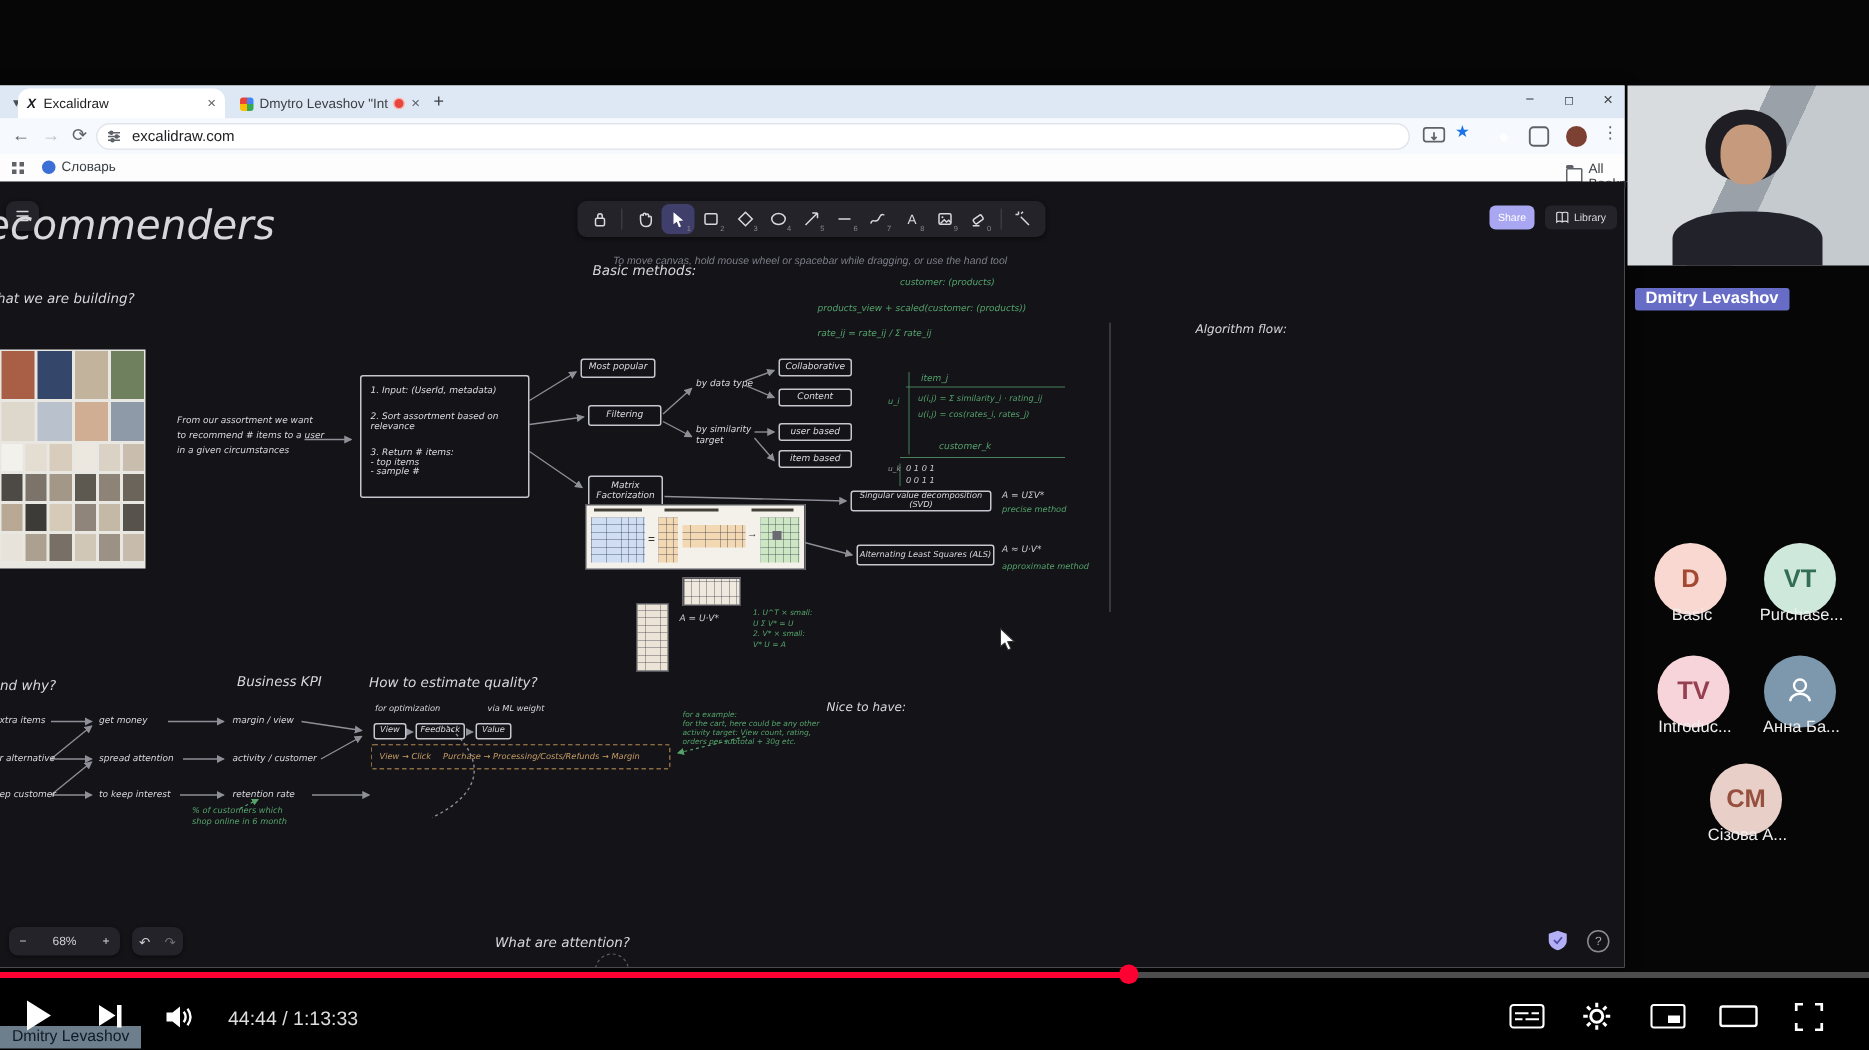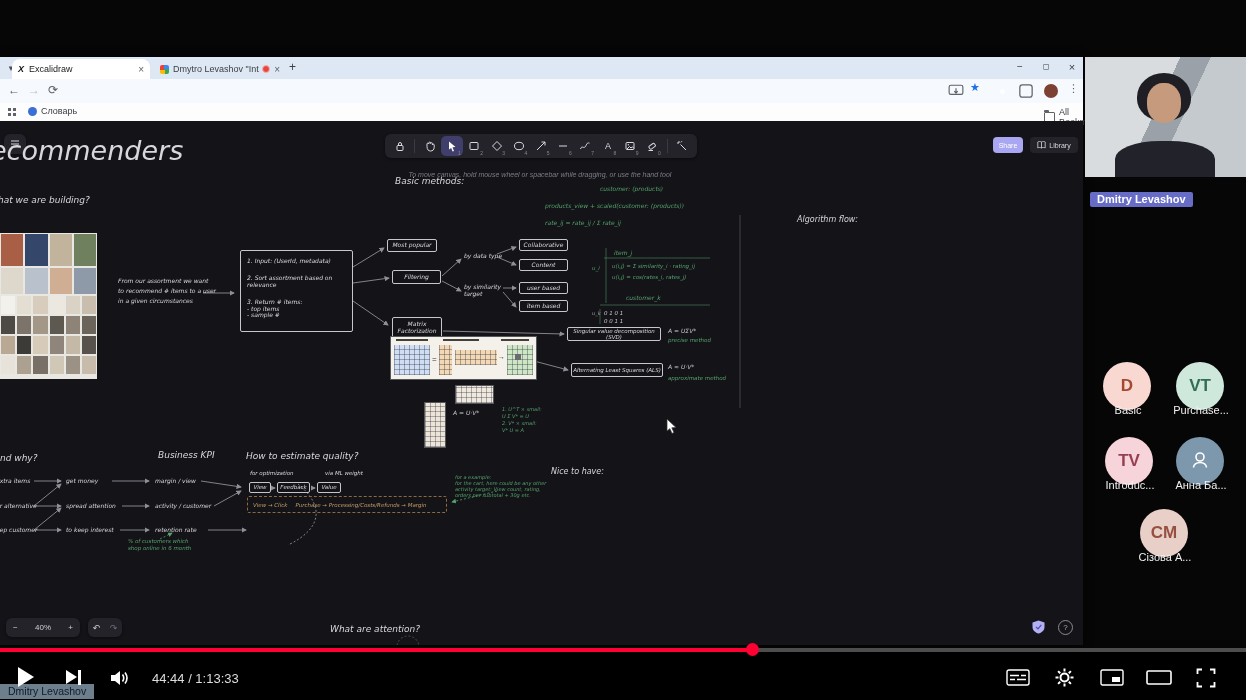--- a/index.html
+++ b/index.html
@@ -95,20 +95,33 @@
         <div class="newtab">+</div>
         <div class="winctl" style="left:1008px;">−</div>
         <div class="winctl" style="left:1034px;font-size:8px;">◻</div>
         <div class="winctl" style="left:1060px;font-size:11px;">×</div>
       </div>
 
       <div class="btoolbar">
         <span class="navbtn" style="left:8px;">←</span>
         <span class="navbtn" style="left:28px;color:#bdc1c6;">→</span>
         <span class="navbtn" style="left:48px;">⟳</span>
+        <div class="omnibox">
+          <svg class="obicon" width="10" height="10" viewBox="0 0 10 10">
+              <g stroke="#5f6368" stroke-width="1">
+                <line x1="1" y1="2.5" x2="9" y2="2.5"></line>
+                <line x1="1" y1="5" x2="9" y2="5"></line>
+                <line x1="1" y1="7.5" x2="9" y2="7.5"></line>
+                <circle cx="3.2" cy="2.5" r="1" fill="#5f6368"></circle>
+                <circle cx="6.8" cy="5" r="1" fill="#5f6368"></circle>
+                <circle cx="4" cy="7.5" r="1" fill="#5f6368"></circle>
+              </g>
+            </svg>
+          <span>excalidraw.com</span>
+        </div>
         <svg class="tbicon" style="left:948px;" width="14" height="13" viewBox="0 0 14 13">
             <rect x="1" y="1.5" width="12" height="8" rx="1.5" stroke="#5f6368" fill="none"></rect>
             <path d="M7,4 V8 M5.5,6.7 L7,8.3 L8.5,6.7" stroke="#5f6368" fill="none"></path>
           </svg>
         <span class="tbicon" style="left:970px;top:2px;color:#1a73e8;font-size:11px;">★</span>
         <span class="tbicon wacircle" style="left:996px;top:6px;"></span>
         <svg class="tbicon" style="left:1018px;" width="13" height="13" viewBox="0 0 13 13">
             <rect x="1.5" y="1.5" width="10" height="10" rx="2" stroke="#5f6368" fill="none"></rect>
           </svg>
         <span class="tbicon avatarbtn" style="left:1044px;top:5px;"></span>
@@ -436,21 +449,21 @@
           <div>for a example:</div>
             <div>for the cart, here could be any other</div>
             <div>activity target: View count, rating,</div>
             <div>orders per subtotal + 30g etc.</div>
         </div>
         <div class="hw abs" style="left:551px;top:346px;font-size:8px;">Nice to have:</div>
         <div class="hw abs" style="left:330px;top:503px;font-size:9px;">What are attention?</div>
 
         <div class="island zoombar">
           <span>−</span>
-          <span>40%</span>
+          <span>68%</span>
           <span>+</span>
         </div>
         <div class="island undobar">
           <span>↶</span>
           <span style="color:#6f6f78;">↷</span>
         </div>
         <svg class="abs" style="left:1032px;top:499px;" width="13" height="14" viewBox="0 0 13 14">
             <path d="M6.5,0.5 L12.5,2.5 V7 C12.5,10.5 9.5,12.8 6.5,13.5 C3.5,12.8 0.5,10.5 0.5,7 V2.5 Z" fill="#b3b0f5"></path>
             <path d="M4,6.8 L6,8.8 L9.3,4.8" stroke="#4f4ca8" stroke-width="1.2" fill="none"></path>
           </svg>

